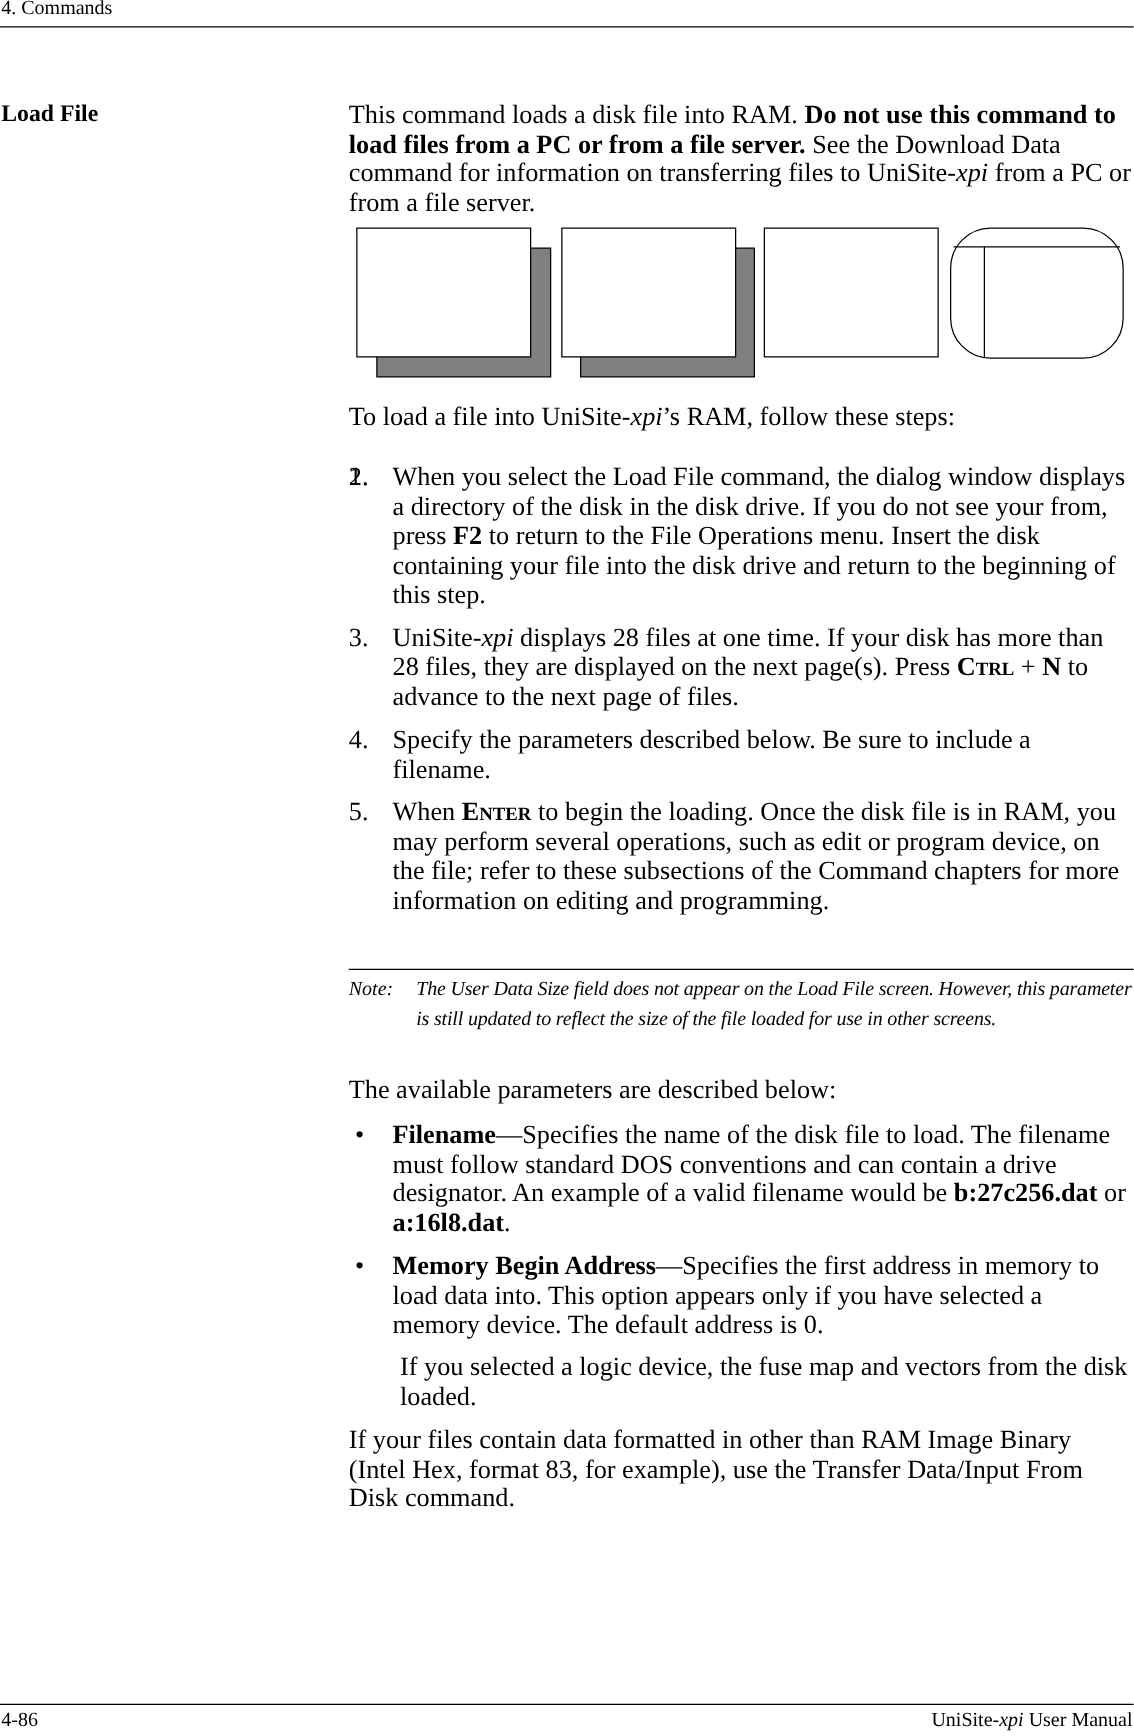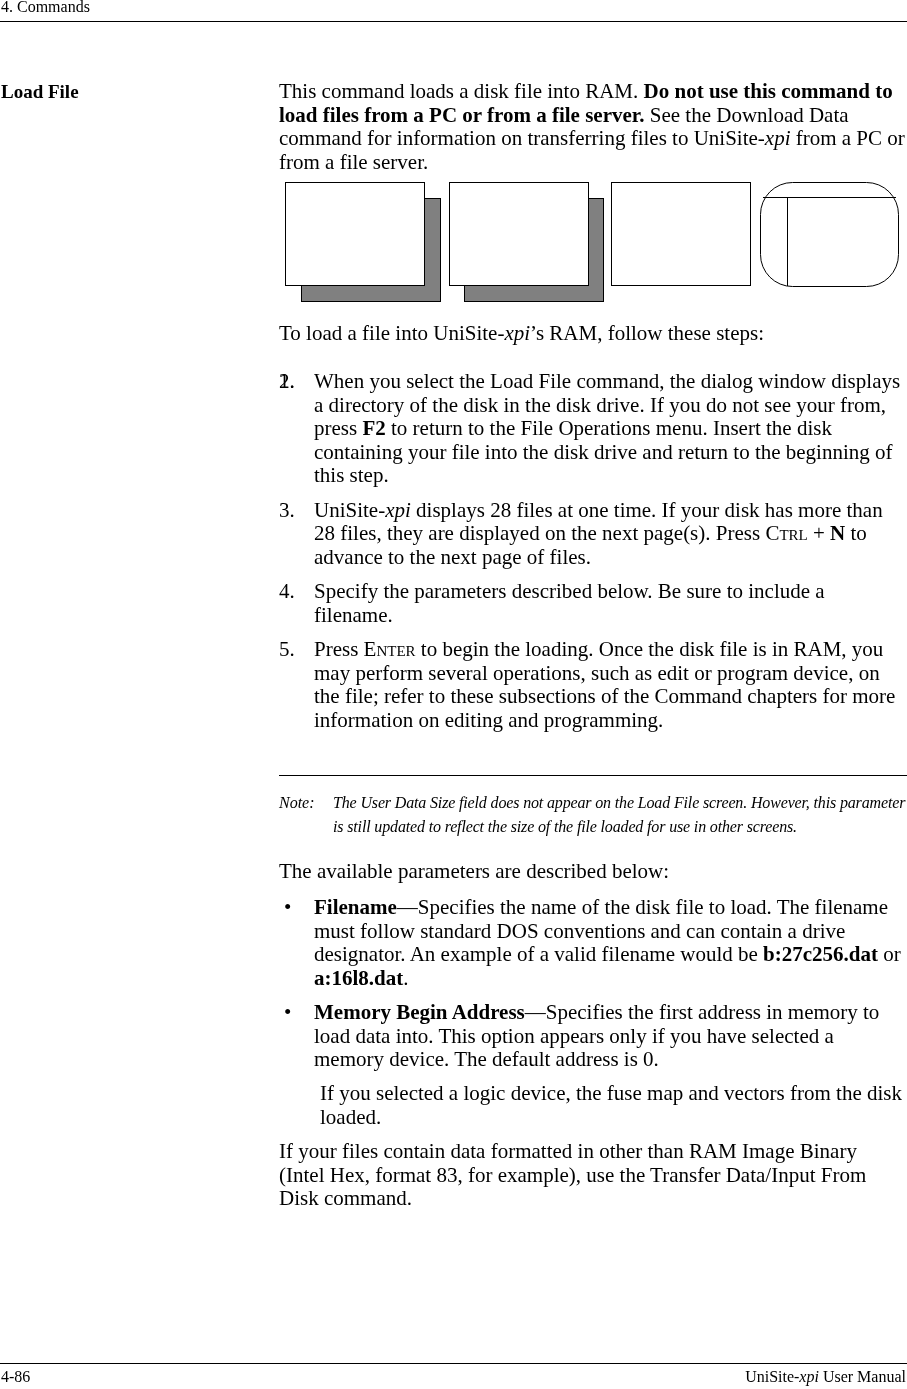--- a/index.html
+++ b/index.html
@@ -30,39 +30,39 @@
   .diagram svg { display: block; }
   .steps-intro { top: 322px; }
   ol.steps { list-style: none; margin: 0; padding: 0; }
   .steps-block { top: 359px; }
   ol.steps li { position: relative; padding-left: 35px; margin-bottom: 11px; }
   ol.steps li .num { position: absolute; left: 0; top: 0; }
   .note-rule {
     position: absolute; left: 279px; top: 775px; width: 628px; height: 0;
     border-top: 1px solid #000;
   }
-  .note { top: 780px; font-style: italic; font-size: 16px; line-height: 23.5px; margin-top: 11px; }
+  .note { top: 780px; font-style: italic; font-size: 16px; line-height: 23.5px; }
   .note .note-label { position: absolute; left: 0; top: 0; }
   .note .note-text { margin-left: 54px; display: block; letter-spacing: -0.15px; }
   .params-intro { top: 860px; }
   ul.params { list-style: none; margin: 0; padding: 0; }
   .params-block { top: 896px; }
   ul.params li { position: relative; padding-left: 35px; margin-bottom: 11px; }
   ul.params li .bullet { position: absolute; left: 5px; top: 0; }
   .para-logic { top: 1082px; margin-left: 41px; }
   .para-format { top: 1140px; }
   .rule-bottom {
     position: absolute; left: 0; top: 1363px; width: 907px; height: 0;
     border-top: 1px solid #000;
   }
   .footer-left { position: absolute; left: 1px; top: 1367px; font-size: 16px; line-height: 20px; }
   .footer-right { position: absolute; right: 1px; top: 1367px; font-size: 16px; line-height: 20px; }
   b, .bold { font-weight: bold; }
   i, .ital { font-style: italic; }
-  .smallcaps { font-variant: small-caps; font-weight: normal; }
+  .smallcaps { font-variant: small-caps; font-weight: bold; }
 </style>
 </head>
 <body>
 
 <div class="running-head">4. Commands</div>
 <div class="rule-top"></div>
 
 <div class="section-title">Load File</div>
 
 <div class="body-col intro">
@@ -106,21 +106,21 @@
     <li>
       <span class="num">3.</span>
       <span>UniSite-</span><i>xpi</i><span> displays 28 files at one time. If your disk has more than 28 files, they are displayed on the next page(s). Press </span><span class="smallcaps">Ctrl</span><span> + </span><b>N</b><span> to advance to the next page of files.</span>
     </li>
     <li>
       <span class="num">4.</span>
       <span>Specify the parameters described below. Be sure to include a filename.</span>
     </li>
     <li>
       <span class="num">5.</span>
-      <span>Press </span><span class="smallcaps">Enter</span><span> to begin the loading. Once the disk file is in RAM, you may perform several operations, such as edit or program device, on the file; refer to these subsections of the Command chapters for more information on editing and programming.</span>
+      <span>When </span><span class="smallcaps">Enter</span><span> to begin the loading. Once the disk file is in RAM, you may perform several operations, such as edit or program device, on the file; refer to these subsections of the Command chapters for more information on editing and programming.</span>
     </li>
   </ol>
 </div>
 
 <div class="note-rule"></div>
 <div class="body-col note">
   <span class="note-label">Note:</span>
   <span class="note-text">The User Data Size field does not appear on the Load File screen. However, this parameter is still updated to reflect the size of the file loaded for use in other screens.</span>
 </div>
 

